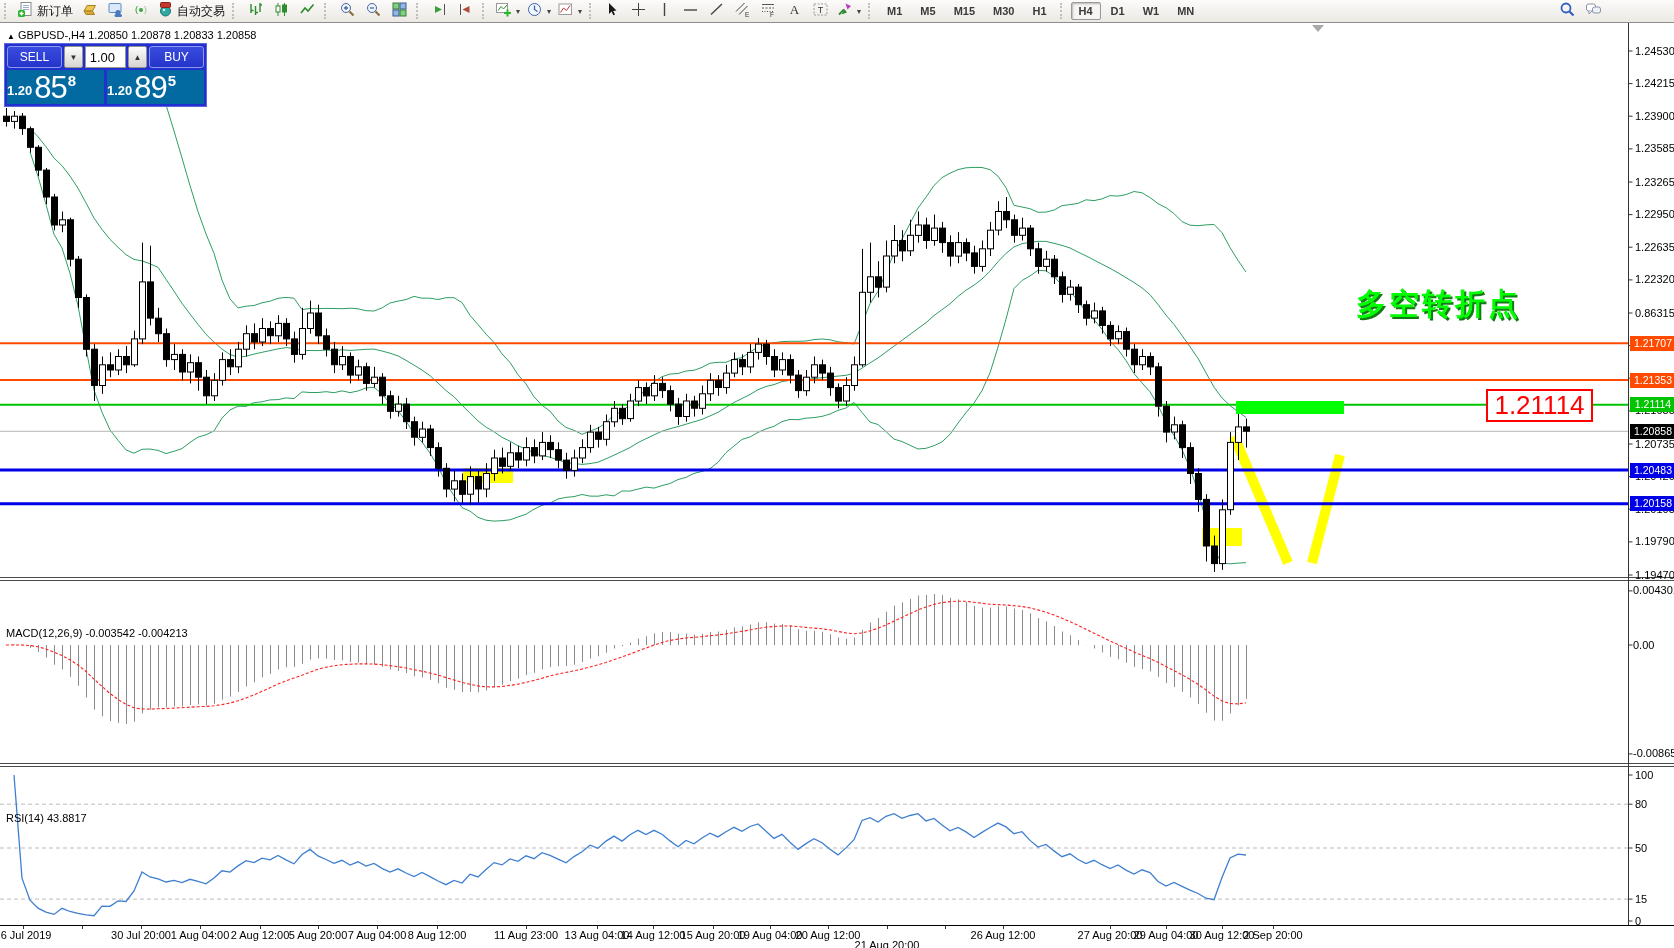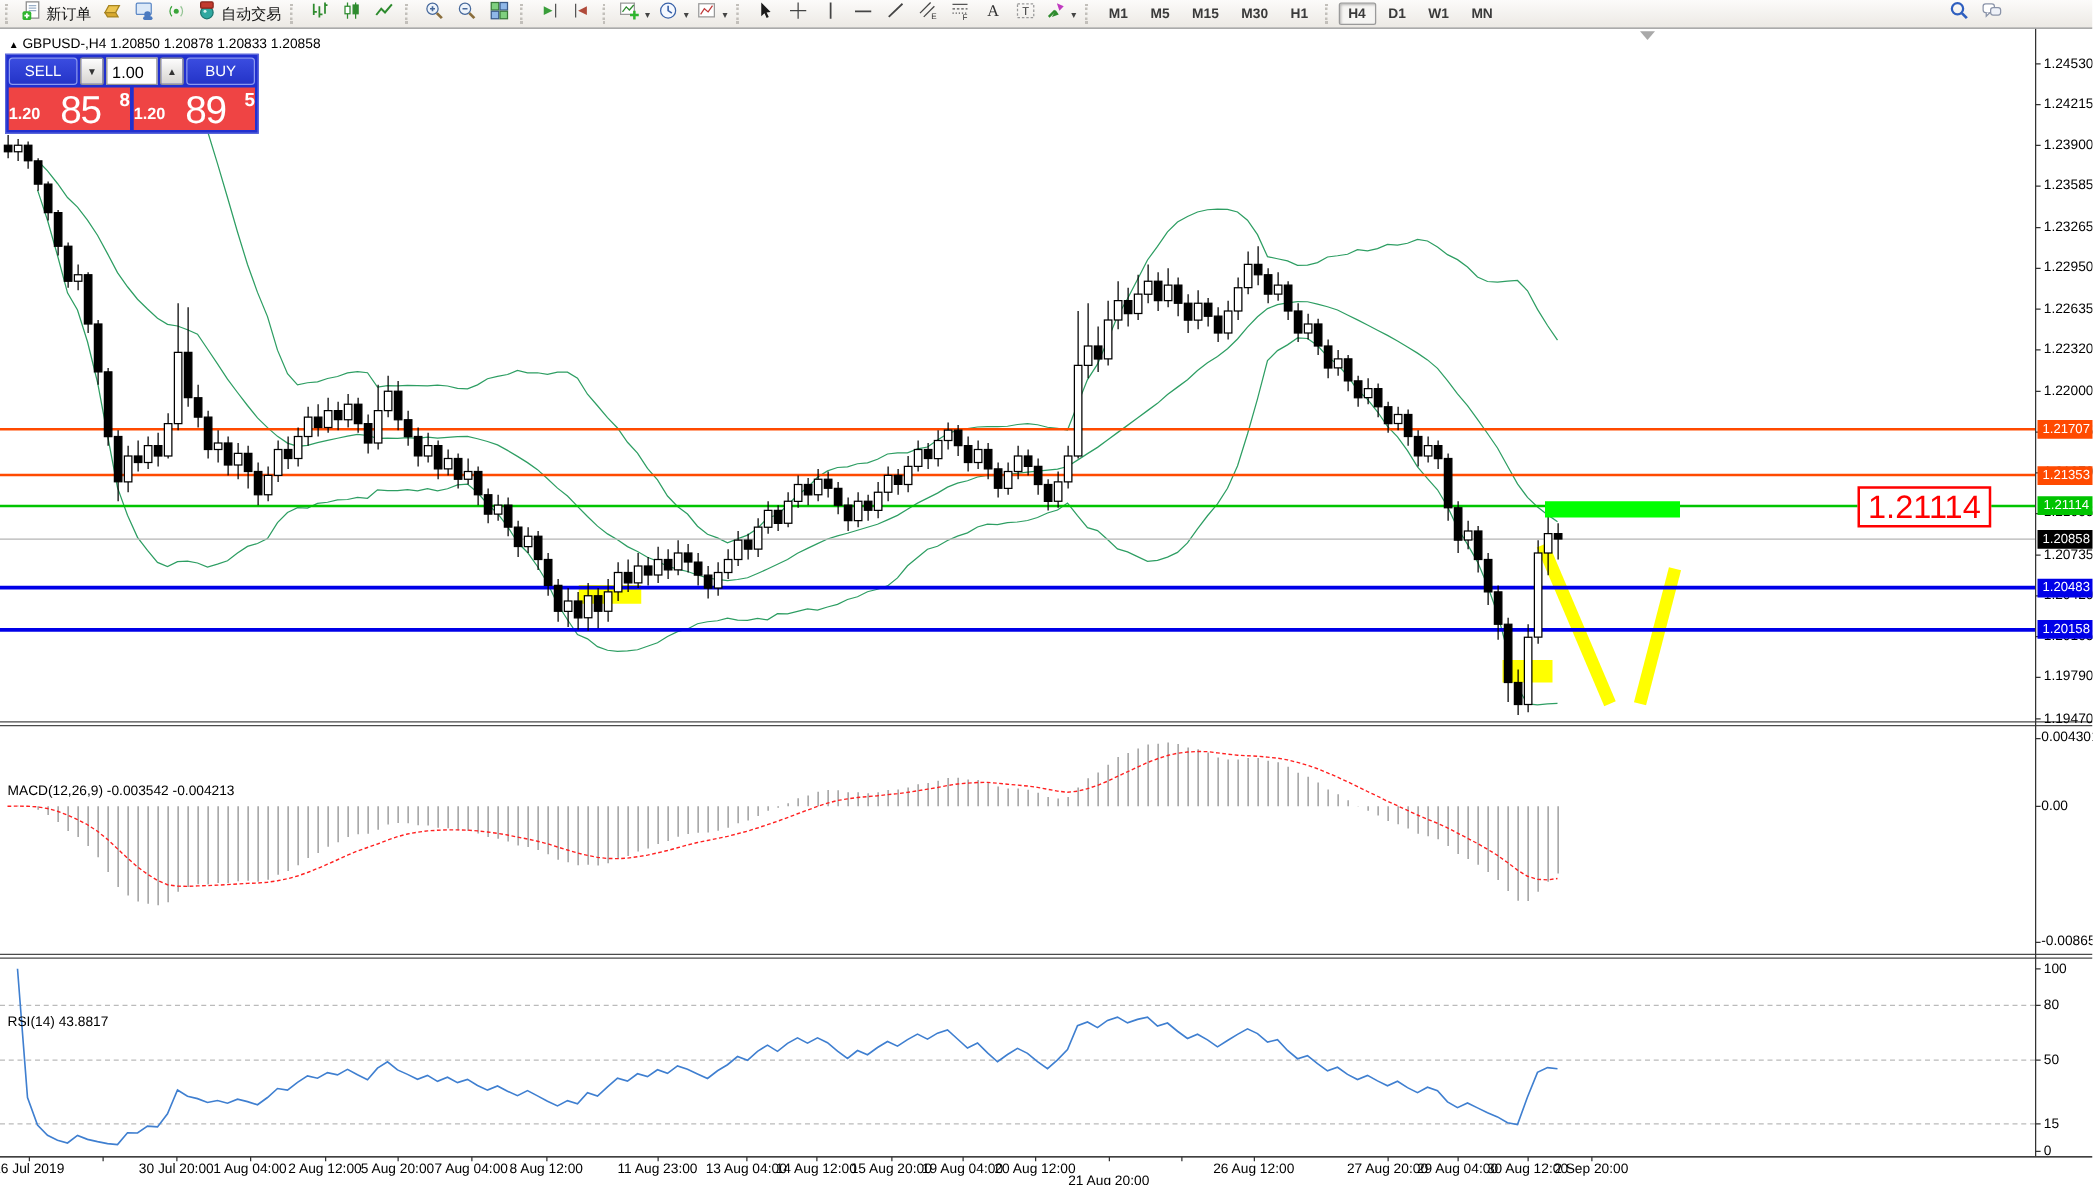--- a/index.html
+++ b/index.html
@@ -33,21 +33,21 @@
   #trade-panel{position:absolute;left:4px;top:43px;width:203px;z-index:25;background:#2130cf;
                border:1px solid #5b67da;padding:2px;box-sizing:border-box;}
   .tp-row1{display:flex;height:22px;gap:2px;}
   .tp-btn{width:53px;background:linear-gradient(#3a4ce0,#2434c8);border:1px solid #8d9af0;border-radius:3px;
           color:#fff;font-size:12px;display:flex;align-items:center;justify-content:center;text-align:center;}
   .tp-spin{width:17px;background:linear-gradient(#fdfdfd,#d6d4d0);border:1px solid #979590;border-radius:2px;
            color:#333;font-size:8px;display:flex;align-items:center;justify-content:center;}
   .tp-vol{flex:1;background:#fff;border:1px solid #979590;font-size:13px;color:#000;
           display:flex;align-items:center;justify-content:flex-end;padding-right:10px;}
   .tp-row2{display:flex;gap:3px;margin-top:2px;height:34px;}
-  .tp-price{flex:1;background:#ef4444;color:#fff;display:flex;align-items:flex-end;justify-content:space-between;padding-bottom:2px;}
+  .tp-price{flex:1;background:#0369a1;color:#fff;display:flex;align-items:flex-end;justify-content:flex-start;padding-bottom:2px;}
   .tp-small{font-size:13px;font-weight:bold;margin:0 2px 4px 0;}
   .tp-big{font-size:31px;line-height:28px;letter-spacing:-1px;}
   .tp-sup{font-size:15px;font-weight:bold;margin:0 0 13px 1px;}
   
   #annotation-green{position:absolute;left:1356px;top:284px;font-size:30px;font-weight:bold;color:#00ff00;
                     letter-spacing:3px;text-shadow:2px 2px 0 #157a15;z-index:15;white-space:nowrap;}
   #price-callout{position:absolute;left:1486px;top:389px;width:103px;height:29px;background:#fff;
                  border:2px solid #ff0000;color:#ff0000;font-size:26px;line-height:28px;text-align:center;
                  z-index:15;letter-spacing:0px;}
   #chart-shift-marker{position:absolute;left:1312px;top:25px;width:0;height:0;z-index:9;
@@ -1143,32 +1143,33 @@
     </div>
     <div id="tb-right-pad"></div>
   </div>
 
 <div id="overlay">
   <div id="symbol-line"><span class="tri">▲</span><span>GBPUSD-,H4  1.20850 1.20878 1.20833 1.20858</span></div>
 
   <div id="macd-label" class="ind-label">MACD(12,26,9) -0.003542 -0.004213</div>
   <div id="rsi-label" class="ind-label">RSI(14) 43.8817</div>
 
+  <div id="annotation-green">多空转折点</div>
   <div id="price-callout">1.21114</div>
   <div id="chart-shift-marker"></div>
   <div id="axis-labels">
       <div class="ptick" style="left: 1635px; top: 45px;">1.24530</div>
       <div class="ptick" style="left: 1635px; top: 77px;">1.24215</div>
       <div class="ptick" style="left: 1635px; top: 110px;">1.23900</div>
       <div class="ptick" style="left: 1635px; top: 142px;">1.23585</div>
       <div class="ptick" style="left: 1635px; top: 176px;">1.23265</div>
       <div class="ptick" style="left: 1635px; top: 208px;">1.22950</div>
       <div class="ptick" style="left: 1635px; top: 241px;">1.22635</div>
       <div class="ptick" style="left: 1635px; top: 273px;">1.22320</div>
-      <div class="ptick" style="left: 1635px; top: 307px;">1.22000</div>
+      <div class="ptick" style="left: 1635px; top: 307px;">0.86315</div>
       <div class="ptick" style="left: 1635px; top: 339px;">1.21685</div>
       <div class="ptick" style="left: 1635px; top: 372px;">1.21370</div>
       <div class="ptick" style="left: 1635px; top: 404px;">1.21055</div>
       <div class="ptick" style="left: 1635px; top: 438px;">1.20735</div>
       <div class="ptick" style="left: 1635px; top: 470px;">1.20420</div>
       <div class="ptick" style="left: 1635px; top: 503px;">1.20105</div>
       <div class="ptick" style="left: 1635px; top: 535px;">1.19790</div>
       <div class="ptick" style="left: 1635px; top: 569px;">1.19470</div>
       <div class="ptick" style="left: 1633px; top: 584px;">0.004301</div>
       <div class="ptick" style="left: 1633px; top: 639px;">0.00</div>

